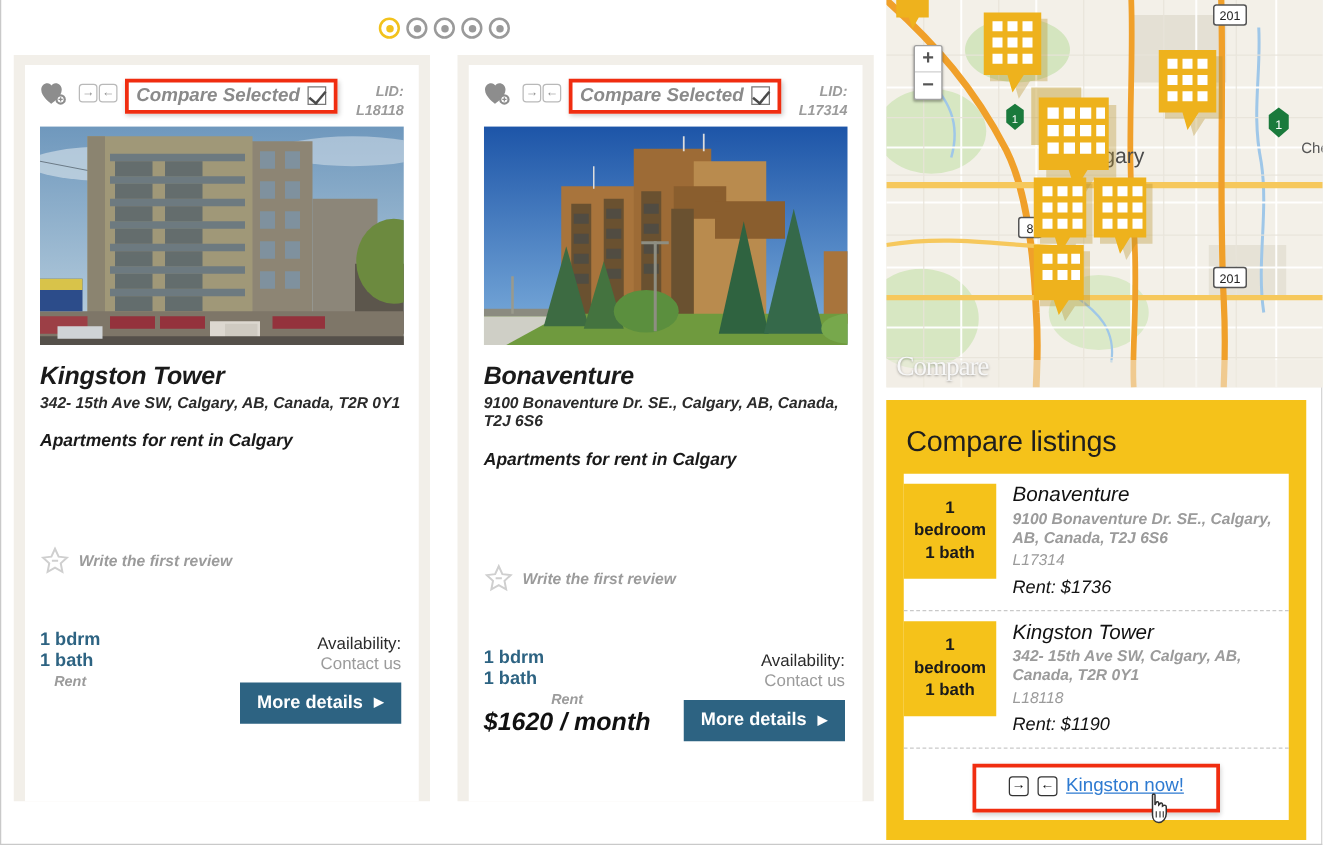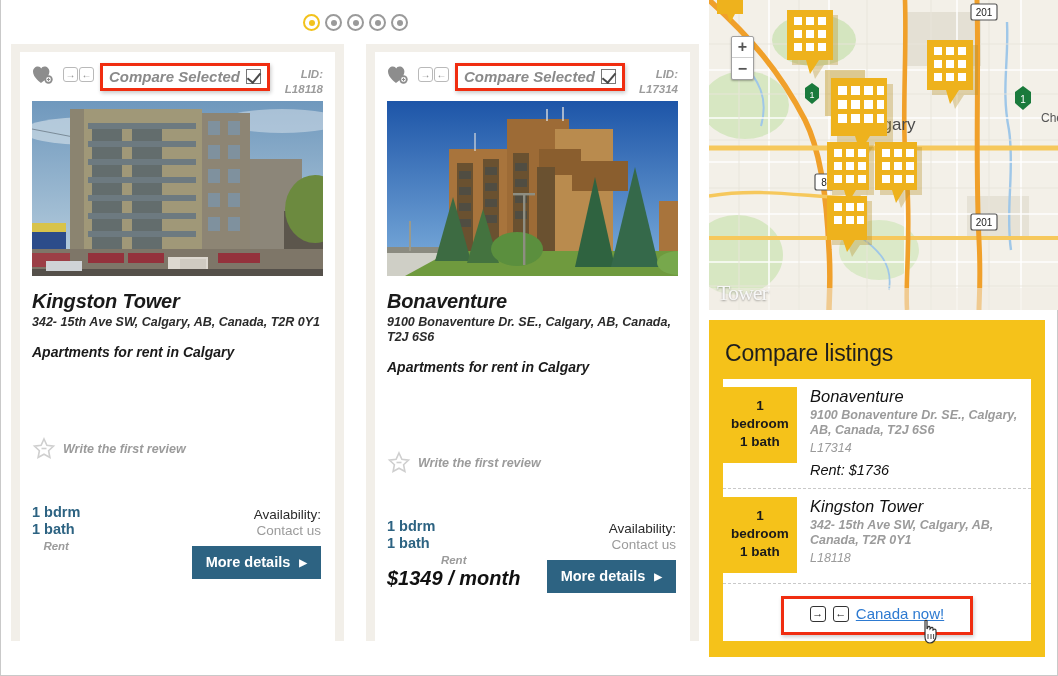--- a/index.html
+++ b/index.html
@@ -418,21 +418,21 @@
             <path d="M12 2l2.9 6.3 6.6.8-4.9 4.6 1.3 6.8L12 17.2 6.1 20.5l1.3-6.8L2.5 9.1l6.6-.8z" fill="#fff" stroke="#cfcfcf" stroke-width="1.6"></path>
             <path d="M9.5 11.5h5" stroke="#cfcfcf" stroke-width="1.6"></path>
           </svg>
           <div class="review-txt">Write the first review</div>
         </div>
 
         <div class="facts" style="top:466px;">
           <div class="bd">1 bdrm</div>
           <div class="bd">1 bath</div>
           <div class="rentlbl">Rent</div>
-          <div class="price">$1349 / month</div>
+          <div class="price">$1620 / month</div>
         </div>
 
         <div class="avail" style="top:469px;">
           <div class="avail-l">Availability:</div>
           <div class="avail-v">Contact us</div>
           <button class="btn">
             <span>More details</span>
             <span class="arw">▶</span>
           </button>
         </div>
@@ -611,21 +611,21 @@
       </g>
 
       <rect x="0" y="288" width="350" height="22" fill="#f0ece3" opacity=".55"></rect>
     </svg>
 
     <div class="zoomctl">
       <div>+</div>
       <div>−</div>
     </div>
 
-    <div class="gbrand">Tower</div>
+    <div class="gbrand">Compare</div>
   </div>
 
   <div class="cmp-panel">
     <div class="cmp-title">Compare listings</div>
     <div class="cmp-body">
 
       <div class="cmp-row">
         <div class="badge">
           <div class="n">1</div>
           <div>bedroom</div>
@@ -642,28 +642,29 @@
       <div class="cmp-row">
         <div class="badge">
           <div class="n">1</div>
           <div>bedroom</div>
           <div>1 bath</div>
         </div>
         <div class="cmp-info">
           <div class="cmp-name">Kingston Tower</div>
           <div class="cmp-addr">342- 15th Ave SW, Calgary, AB, Canada, T2R 0Y1</div>
           <div class="cmp-lid">L18118</div>
+          <div class="cmp-rent">Rent: $1190</div>
         </div>
       </div>
 
       <div class="cmp-action-wrap">
         <div class="cmp-now-box">
           <div class="abox2">→</div>
           <div class="abox2">←</div>
-          <div class="cmp-now">Canada now!</div>
+          <div class="cmp-now">Kingston now!</div>
           <svg class="cursor" width="22" height="26" viewBox="0 0 22 26">
             <path d="M5 2 C5 1 7 1 7 2 L7 10 L8 8 C8.4 7 10 7.4 10 8.4 L10 10 L11 9 C11.4 8 13 8.4 13 9.4 L13 11 L14 10.4 C14.6 9.8 16 10.4 16 11.4 L16 17 C16 21 13 24 10 24 C7 24 5 21.5 5 18 Z" fill="#ffffff" stroke="#333" stroke-width="1.2"></path>
             <g stroke="#333" stroke-width="0.9">
                 <path d="M8 15 v5"></path>
                 <path d="M11 15 v5"></path>
                 <path d="M13.6 15 v5"></path>
               </g>
           </svg>
         </div>
       </div>

